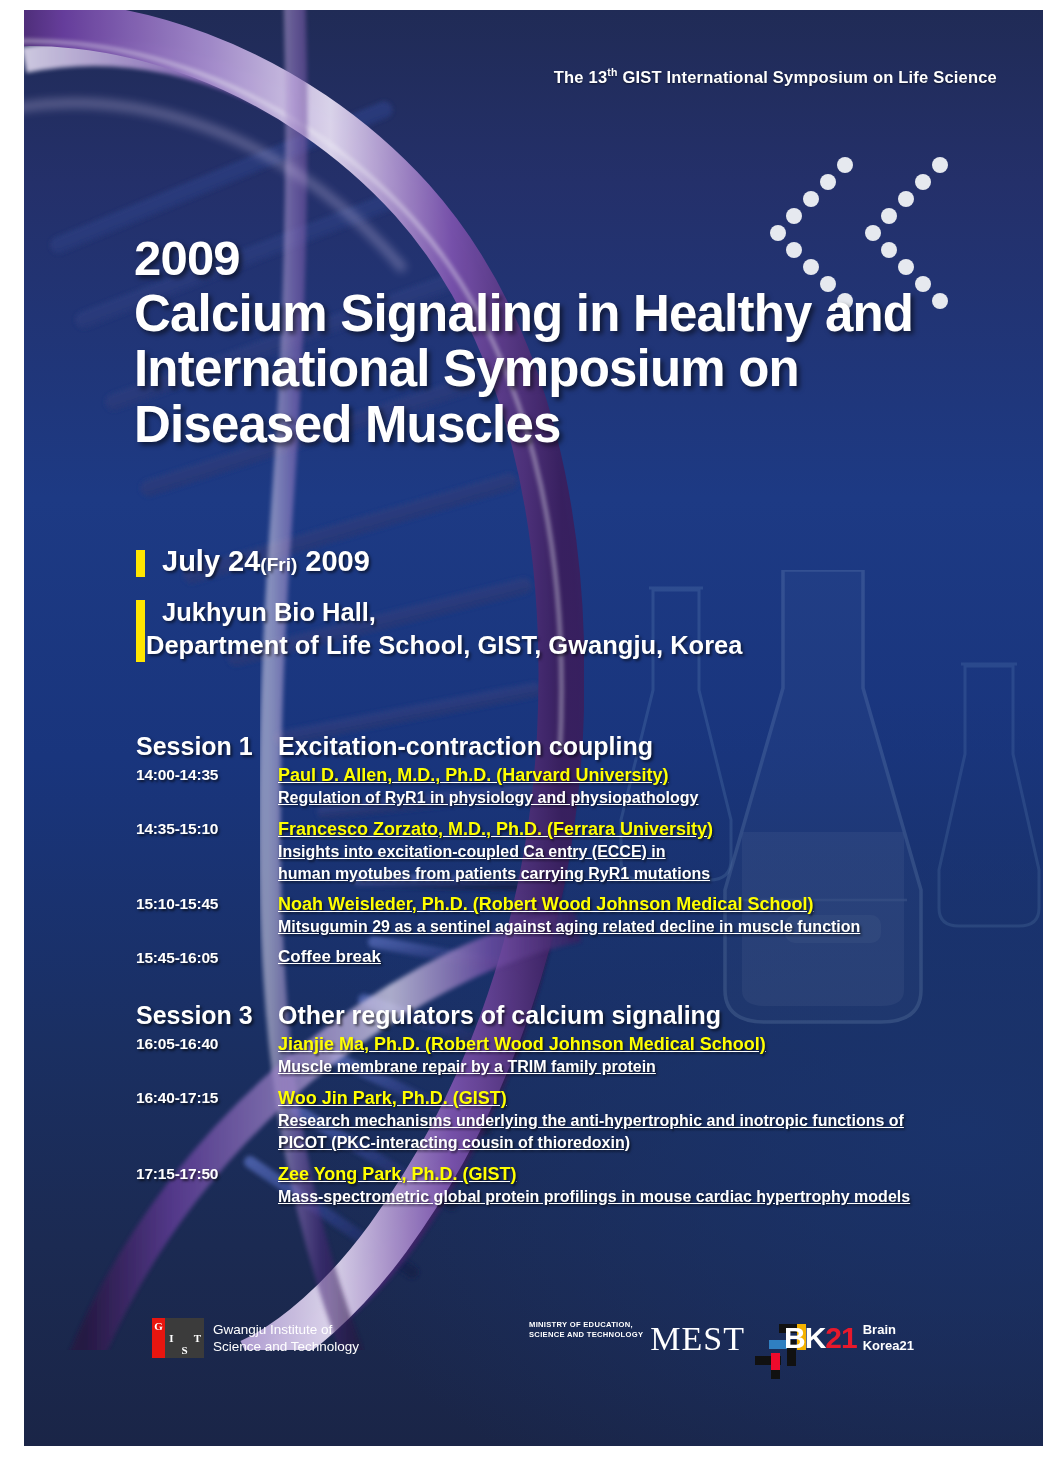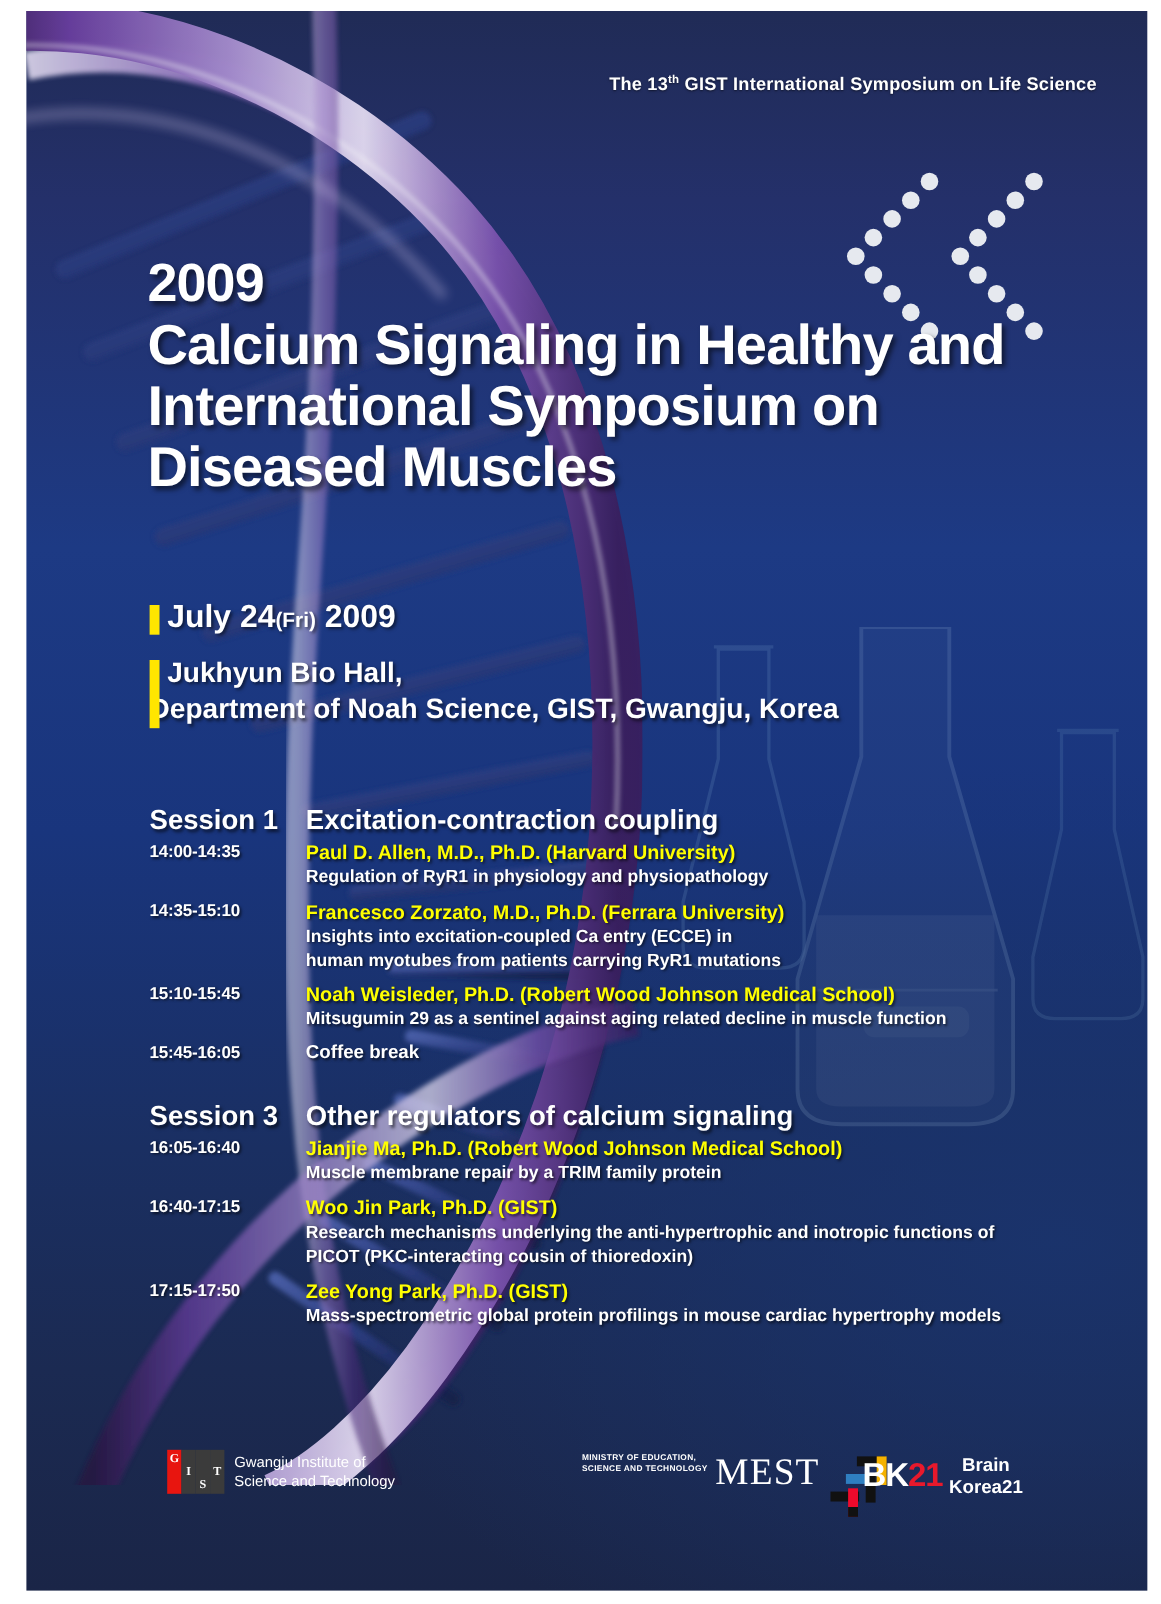--- a/index.html
+++ b/index.html
@@ -40,36 +40,36 @@
     color:#ffffff; font-weight:bold; font-size:51px; line-height:1.095;
     letter-spacing:-0.8px;
     text-shadow:3px 3px 5px rgba(0,0,0,.55);
   }
   .title .ln{ display:block; white-space:nowrap; }
   .title .ln1{ font-size:49px; }
 
   
   .meta{ position:absolute; left:112px; top:536px; width:820px; color:#fff;
          text-shadow:2px 2px 3px rgba(0,0,0,.55); }
-  .meta-row{ position:relative; padding-left:16px; }
+  .meta-row{ position:relative; padding-left:26px; }
   .bar{ position:absolute; left:0; width:9px; background:#ffe600; }
   .date{ font-size:29px; font-weight:bold; line-height:1.1; }
   .date .fri{ font-size:19px; font-weight:bold; }
   .venue{ margin-top:18px; font-size:25.5px; font-weight:bold; line-height:1.28; }
 
   
   .program{ position:absolute; left:112px; top:722px; width:900px; color:#fff; }
   .sess-head{ display:flex; align-items:baseline; margin-bottom:2px;
               text-shadow:2px 2px 3px rgba(0,0,0,.6); }
   .sess-no{ width:142px; flex:0 0 142px; font-size:25px; font-weight:bold; }
   .sess-title{ font-size:25px; font-weight:bold; }
   .talk{ display:flex; margin-top:9px; text-shadow:1.5px 1.5px 2.5px rgba(0,0,0,.65); }
   .talk.first{ margin-top:3px; }
   .time{ width:142px; flex:0 0 142px; font-size:15.5px; font-weight:bold; padding-top:2px; letter-spacing:-.2px;}
-  .body{ flex:1 1 auto; }
+  .body{ flex:1 1 auto;text-decoration:underline; }
   .speaker{ font-size:18px; font-weight:bold; color:#ffff00; line-height:1.28; }
   .topic{ font-size:16px; font-weight:bold; color:#ffffff; line-height:1.3; margin-top:1px; }
   .plain{ font-size:17px; font-weight:bold; color:#ffffff; padding-top:2px; }
   .session2{ margin-top:34px; }
 
   
   .logos{ position:absolute; left:0; right:0; bottom:60px; height:96px; }
   .logo{ position:absolute; display:flex; align-items:center; }
 
   .gist-marks{ display:flex; align-items:stretch; height:40px; margin-right:9px; }
@@ -83,21 +83,21 @@
   .gist-txt{ color:#ffffff; font-size:13.5px; line-height:1.28; font-weight:400; }
 
   .sbrc-word{ color:#fff; font-size:39px; font-weight:bold; letter-spacing:-2px; line-height:.85; }
   .sbrc-txt{ color:#fff; font-size:11.5px; font-weight:bold; line-height:1.2; margin-left:8px; }
 
   .mest-small{ color:#fff; font-size:7.6px; font-weight:bold; line-height:1.35; letter-spacing:.3px; margin-right:7px;}
   .mest-word{ color:#fff; font-size:34px; font-weight:400; letter-spacing:1px; font-family:"Liberation Serif", serif;}
 
   .bk-word{ color:#fff; font-size:30px; font-weight:bold; letter-spacing:-1px; line-height:1; }
   .bk-21{ color:#e8192c; }
-  .bk-txt{ color:#fff; font-size:17px; font-weight:bold; line-height:1.2; margin-left:6px;text-align:center; }
+  .bk-txt{ color:#fff; font-size:13px; font-weight:bold; line-height:1.2; margin-left:6px; }
 </style>
 </head>
 <body>
 
 <div class="poster-frame">
 <div class="poster">
 
   <svg class="dna" viewBox="0 0 620 1360" preserveAspectRatio="none">
     <defs>
       <linearGradient id="ribA" x1="0" y1="0" x2="1" y2="0">
@@ -219,21 +219,21 @@
     <div class="meta-row">
       <span class="bar" style="top:4px;height:27px;"></span>
       <div class="date">
         <span>July 24</span><span class="fri">(Fri)</span><span> 2009</span>
       </div>
     </div>
     <div class="meta-row">
       <span class="bar" style="top:4px;height:62px;"></span>
       <div class="venue">
         <div>Jukhyun Bio Hall,</div>
-        <div style="margin-left:-16px">Department of Noah Science, GIST, Gwangju, Korea</div>
+        <div style="margin-left:-16px">Department of Life School, GIST, Gwangju, Korea</div>
       </div>
     </div>
   </div>
 
   <div class="program">
 
     <div>
       <div class="sess-head">
         <span class="sess-no">Session 1</span>
         <span class="sess-title">Excitation-contraction coupling</span>

